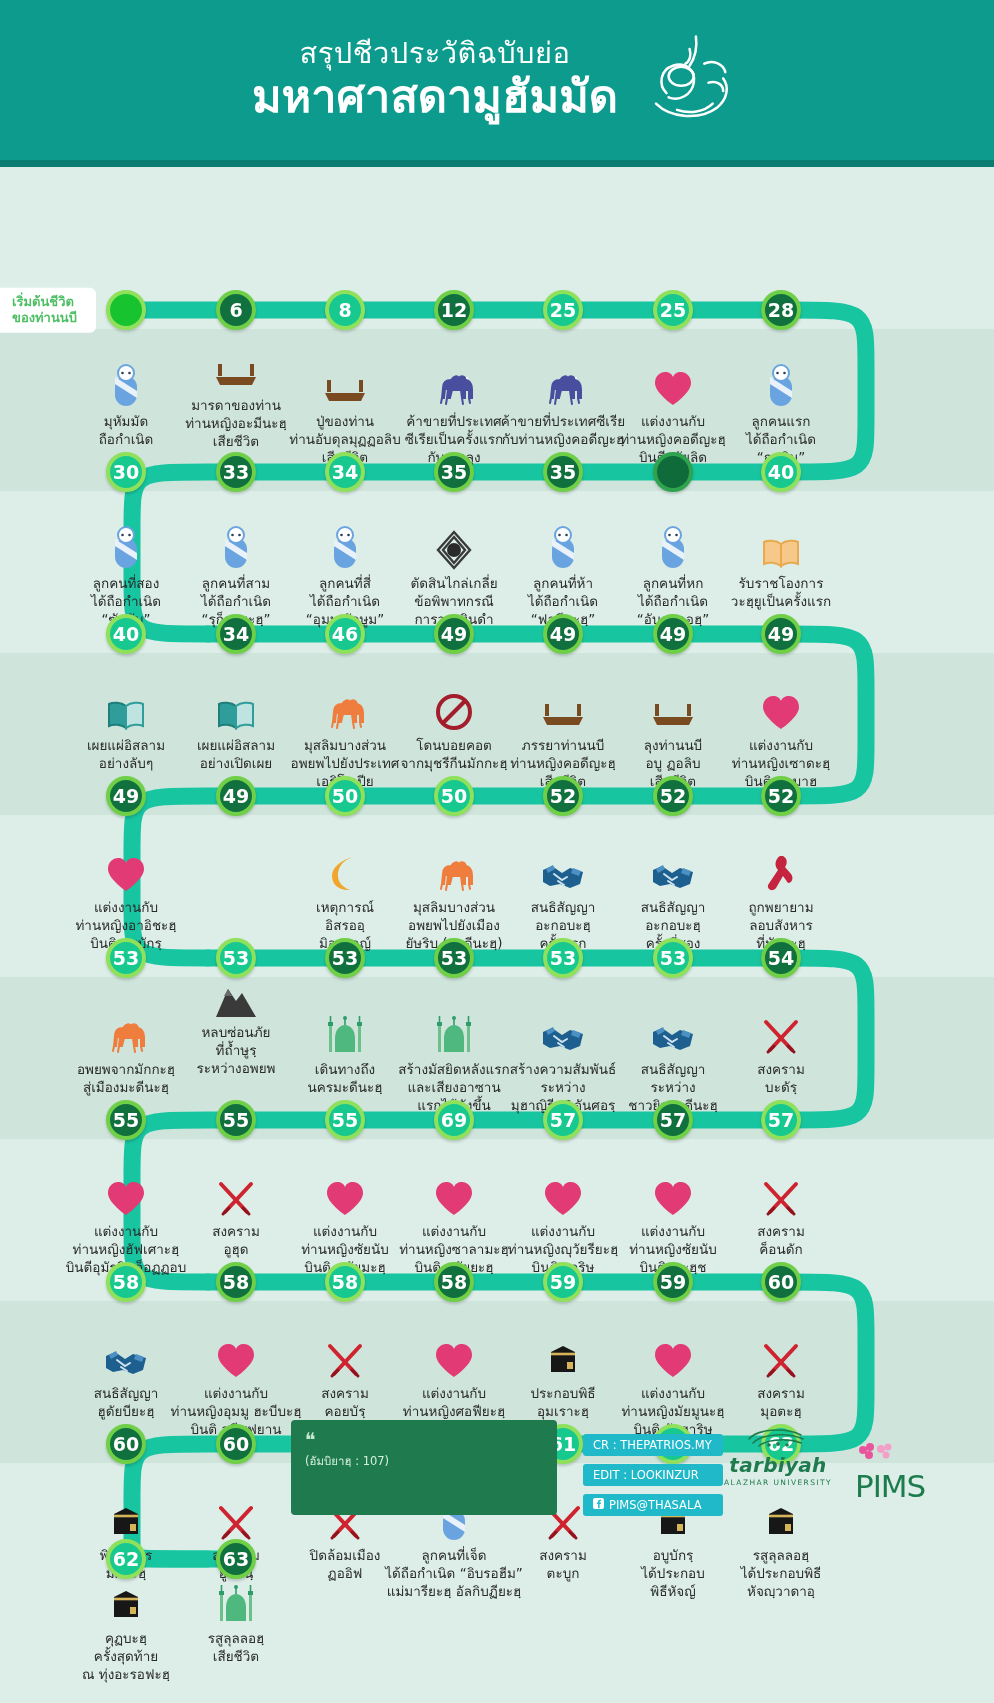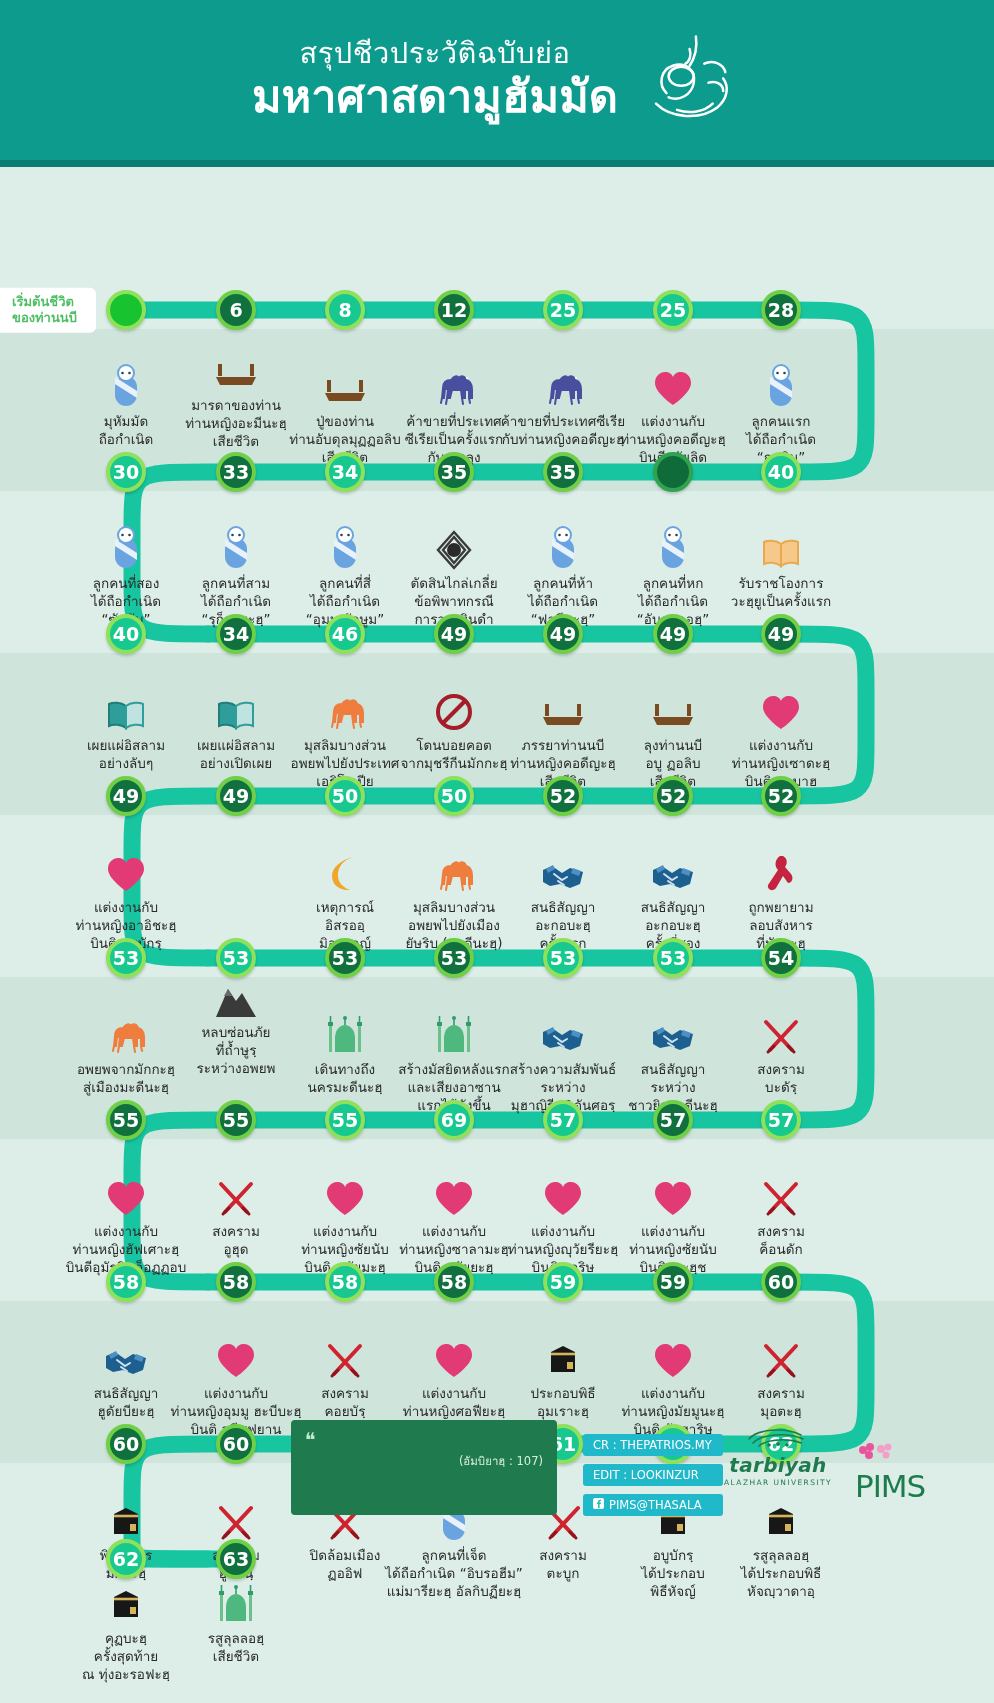--- a/index.html
+++ b/index.html
@@ -67,21 +67,21 @@
   svg.gi { display:block; }
 
   
   #quote-box {
     position:absolute; left:291px; top:1420px;
     width:266px; height:95px; background:#1f7a4d; border-radius:4px;
     color:#fff; padding:12px 14px 8px 14px;
   }
   #quote-mark { font-size:20px; line-height:.8; color:#bfe8cf; }
   #quote-text { font-size:14.5px; line-height:1.4; margin-top:-4px; }
-  #quote-src { font-size:11.5px; text-align:right; margin-top:4px; color:#d6f0e0; }
+  #quote-src { font-size:11.5px; text-align:left; margin-top:4px; color:#d6f0e0; }
 
   .credit {
     position:absolute; background:#1fb9c9; color:#fff;
     font-size:11.5px; padding:4px 10px; border-radius:3px;
     white-space:nowrap; display:flex; align-items:center; gap:5px;
   }
   #logo-tarbiyah {
     position:absolute; left:718px; top:1425px; width:120px; text-align:center; color:#1f7a4d;
   }
   #logo-tarbiyah .t-name { font-size:20px; font-style:italic; font-weight:bold; letter-spacing:.3px; }

